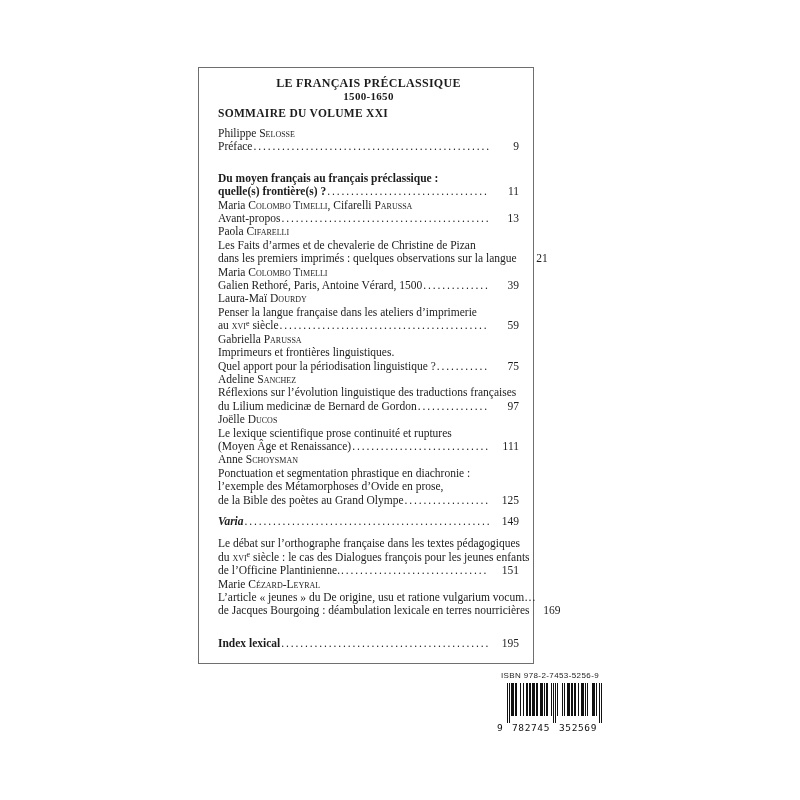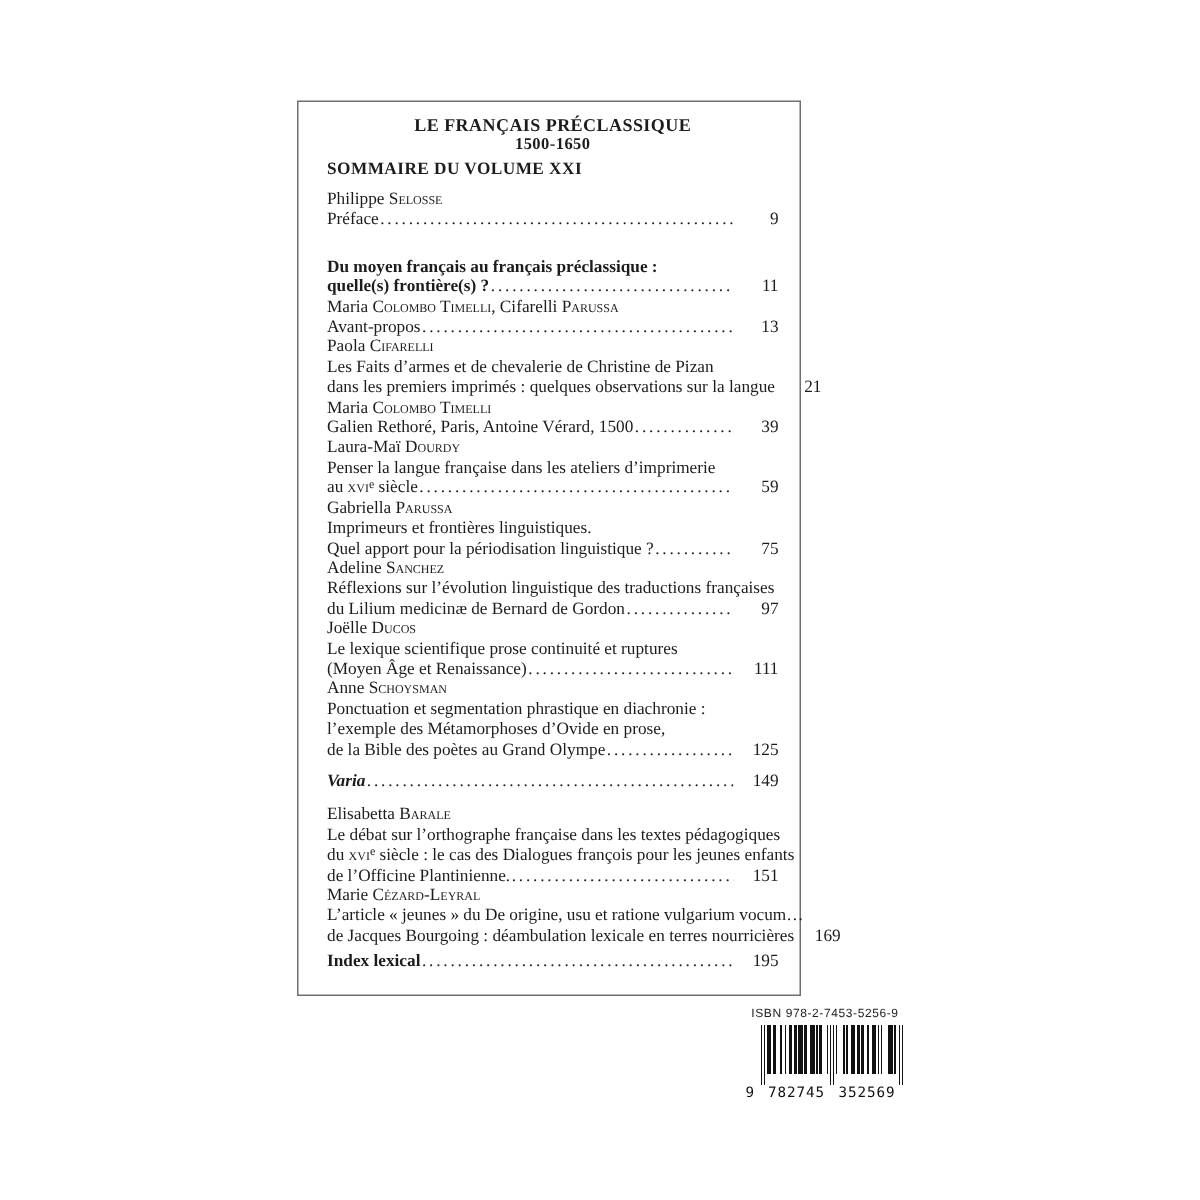--- a/index.html
+++ b/index.html
@@ -12,21 +12,21 @@
   .content{padding:9px 14px 0 19px;}
 
   .journal-title{text-align:center;font-weight:bold;font-size:12px;line-height:13px;letter-spacing:.3px;}
   .journal-years{text-align:center;font-weight:bold;font-size:11px;line-height:13px;letter-spacing:.3px;}
   .toc-title{text-align:left;font-weight:bold;font-size:11.5px;line-height:13px;letter-spacing:.3px;margin-top:4px;}
 
   .toc-list{margin-top:7px;font-size:11.5px;line-height:13.4px;}
   .entry{margin:0;}
   .entry.section{margin-top:18px;}
   .entry.varia{margin-top:8px;margin-bottom:9px;}
-  .entry.index{margin-top:4px;}
+  .entry.index{margin-top:19px;}
 
   .line{display:flex;align-items:flex-end;}
   .txt{white-space:pre;}
   .it{}
   .sc{font-variant:small-caps;}
   .bd{font-weight:bold;}
   .bdit{font-weight:bold;font-style:italic;}
   .sup{font-size:8px;line-height:0;position:relative;top:-3.5px;}
   .dots{flex:1 1 auto;overflow:hidden;white-space:nowrap;margin:0 2px 0 1px;word-spacing:-1px;color:#1c1c1c;}
   .page{flex:0 0 auto;min-width:24px;text-align:right;padding-left:4px;}
@@ -170,23 +170,20 @@
             </div>
           </div>
           <div class="entry varia">
             <div class="line">
               <span class="txt"><span class="bdit">Varia</span></span>
               <span class="dots">. . . . . . . . . . . . . . . . . . . . . . . . . . . . . . . . . . . . . . . . . . . . . . . . . . . . . . . . . . . . . . . . . . . . . . . . . . . . . . . . . . . . . . . . . . </span>
               <span class="page">149</span>
             </div>
           </div>
           <div class="entry article">
-            <div class="line">
-              <span class="txt"><span>Elisabetta </span><span class="sc">Barale</span></span>
-            </div>
             <div class="line">
               <span class="txt"><span>Le débat sur l’orthographe française dans les textes pédagogiques</span></span>
             </div>
             <div class="line">
               <span class="txt"><span>du </span><span class="sc">xvi</span><span class="sup">e</span><span> siècle : le cas des </span><span class="it">Dialogues françois pour les jeunes enfants</span></span>
             </div>
             <div class="line">
               <span class="txt"><span>de l’Officine Plantinienne.</span></span>
               <span class="dots">. . . . . . . . . . . . . . . . . . . . . . . . . . . . . . . . . . . . . . . . . . . . . . . . . . . . . . . . . . . . . . . . . . . . . . . . . . . . . . . . . . . . . . . . . . </span>
               <span class="page">151</span>

